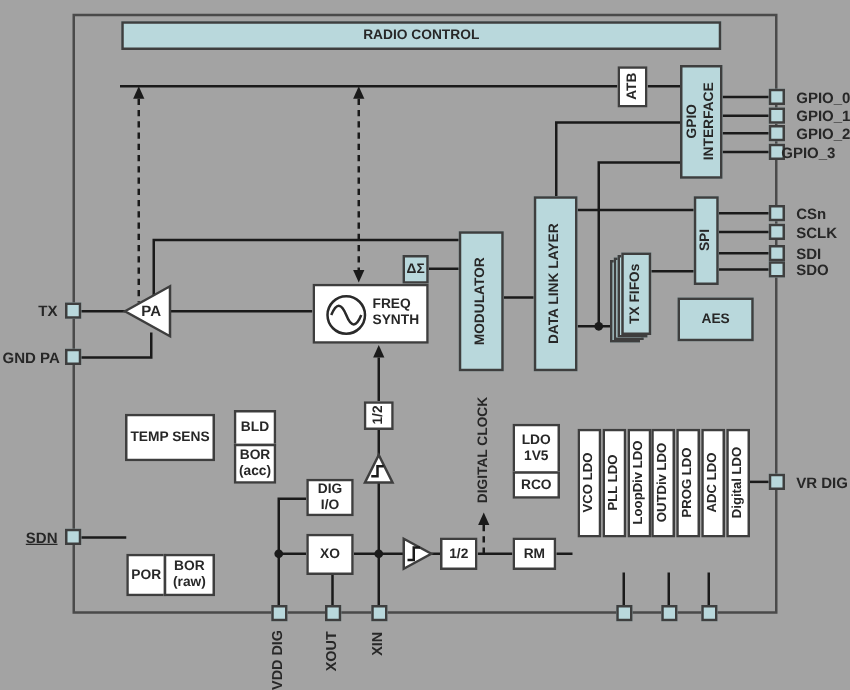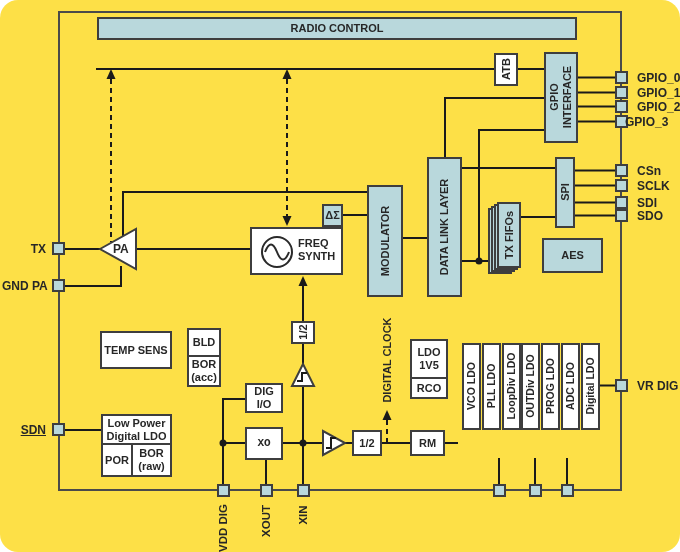--- a/index.html
+++ b/index.html
@@ -1,17 +1,17 @@
 <!DOCTYPE html>
 <html><head>
 <meta charset="utf-8">
 <style>
   html,body{margin:0;padding:0;background:#fff;}
-  .stage{position:relative;width:680px;height:552px;background:#fde047;overflow:hidden;
-         font-family:"Liberation Sans",sans-serif;border-radius:18px;}
+  .stage{position:relative;width:680px;height:552px;background:#a3a3a3;overflow:hidden;
+         font-family:"Liberation Sans",sans-serif;}
   .wires{position:absolute;left:0;top:0;width:680px;height:552px;}
   .box{position:absolute;border:2px solid #3e3e3e;background:#fff;box-sizing:border-box;
        display:flex;align-items:center;justify-content:center;}
   .teal{background:#b9d8dc;}
   .box span{font-weight:bold;font-size:11px;color:#272727;white-space:pre-line;
             text-align:center;line-height:13px;}
   .vlabel{position:absolute;font-weight:bold;font-size:11px;color:#272727;white-space:pre-line;
           text-align:center;line-height:13px;transform:translate(-50%,-50%) rotate(-90deg);}
   .plabel{position:absolute;font-weight:bold;font-size:12px;color:#272727;white-space:nowrap;}
   .pin{position:absolute;width:13px;height:13px;background:#b9d8dc;border:2px solid #3e3e3e;
@@ -153,37 +153,33 @@
     <span>TEMP SENS</span>
   </div>
   <div class="box" style="left:187px;top:328px;width:34px;height:29px;">
     <span>BLD</span>
   </div>
   <div class="box" style="left:187px;top:355px;width:34px;height:32px;">
     <span>BOR
 (acc)</span>
   </div>
 
-  <div class="box" style="left:101px;top:414px;width:71px;height:31px;">
-    <span>Low Power
-Digital LDO</span>
-  </div>
   <div class="box" style="left:101px;top:443px;width:32px;height:34px;">
     <span>POR</span>
   </div>
   <div class="box" style="left:131px;top:443px;width:41px;height:34px;">
     <span>BOR
 (raw)</span>
   </div>
 
   <div class="box" style="left:245px;top:383px;width:38px;height:30px;">
     <span>DIG
 I/O</span>
   </div>
-  <div class="box" style="left:245px;top:427px;width:38px;height:33px;font-family:Liberation Mono, monospace;">
+  <div class="box" style="left:245px;top:427px;width:38px;height:33px;">
     <span>XO</span>
   </div>
   <div class="box" style="left:291px;top:321px;width:24px;height:23px;"></div>
   <div class="vlabel" style="left:303px;top:332px;">1/2</div>
   <div class="box" style="left:352px;top:430px;width:30px;height:26px;">
     <span>1/2</span>
   </div>
   <div class="vlabel" style="left:387px;top:360px;">DIGITAL CLOCK</div>
 
   <div class="box" style="left:410px;top:339px;width:38px;height:40px;">

